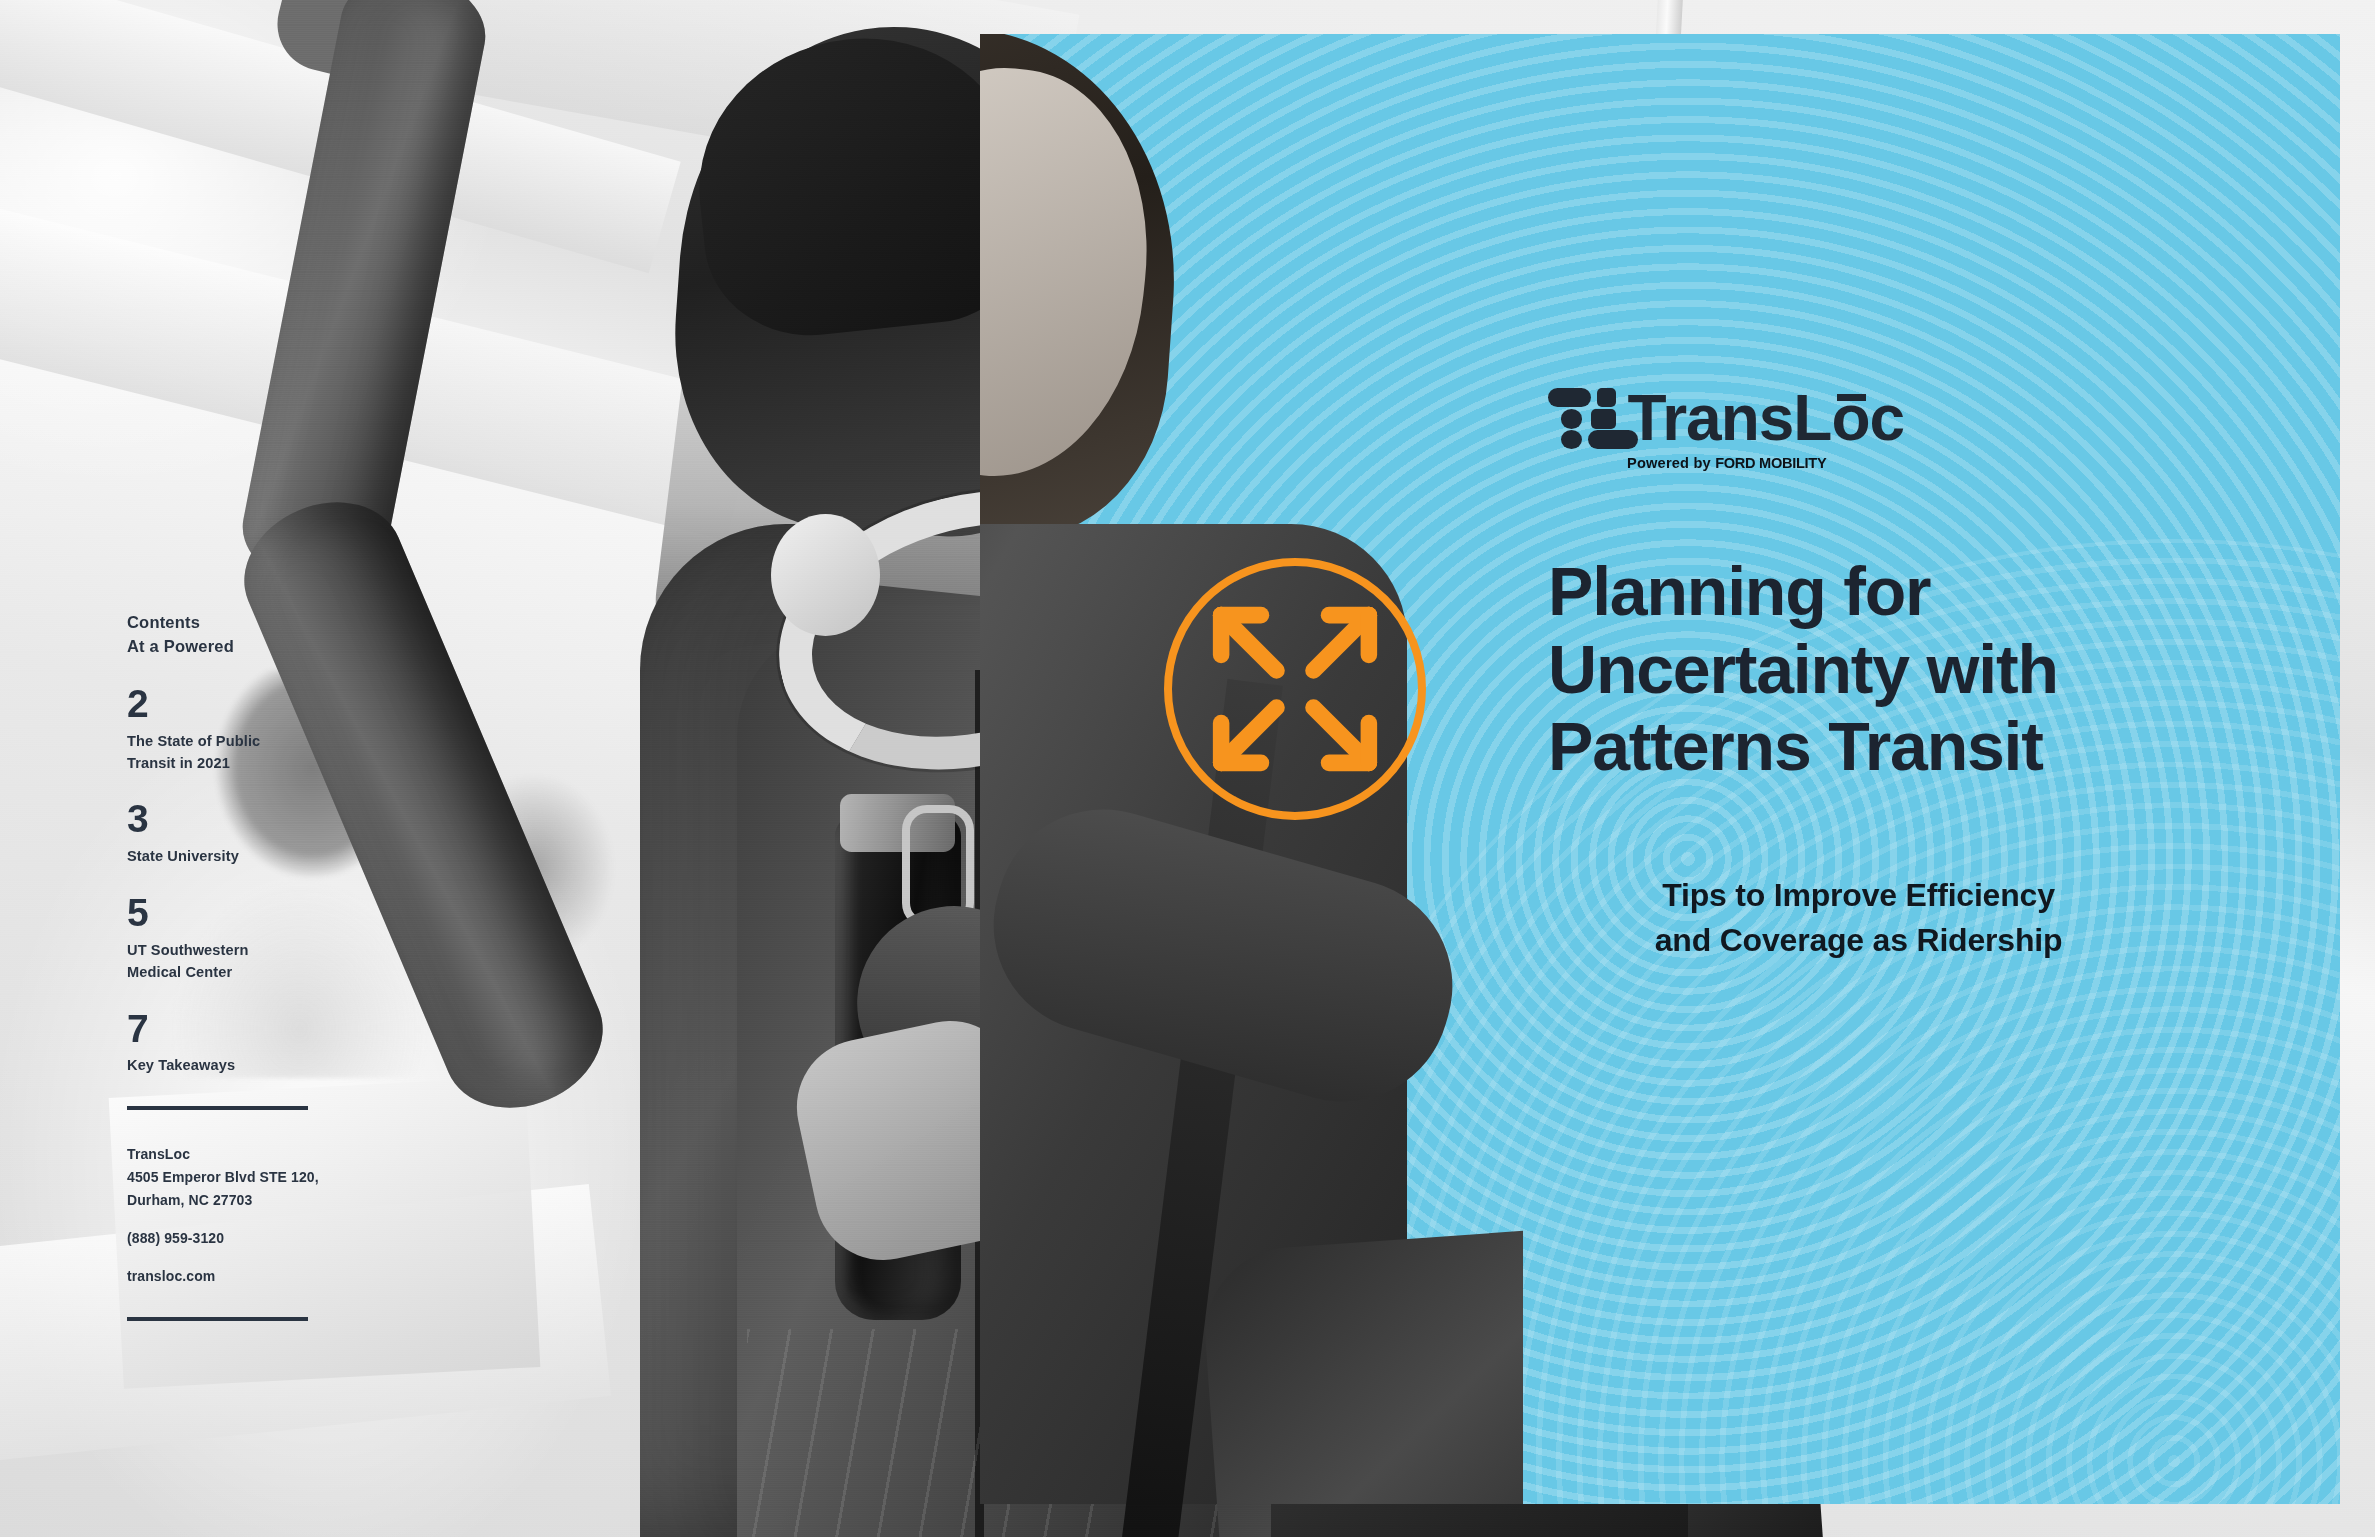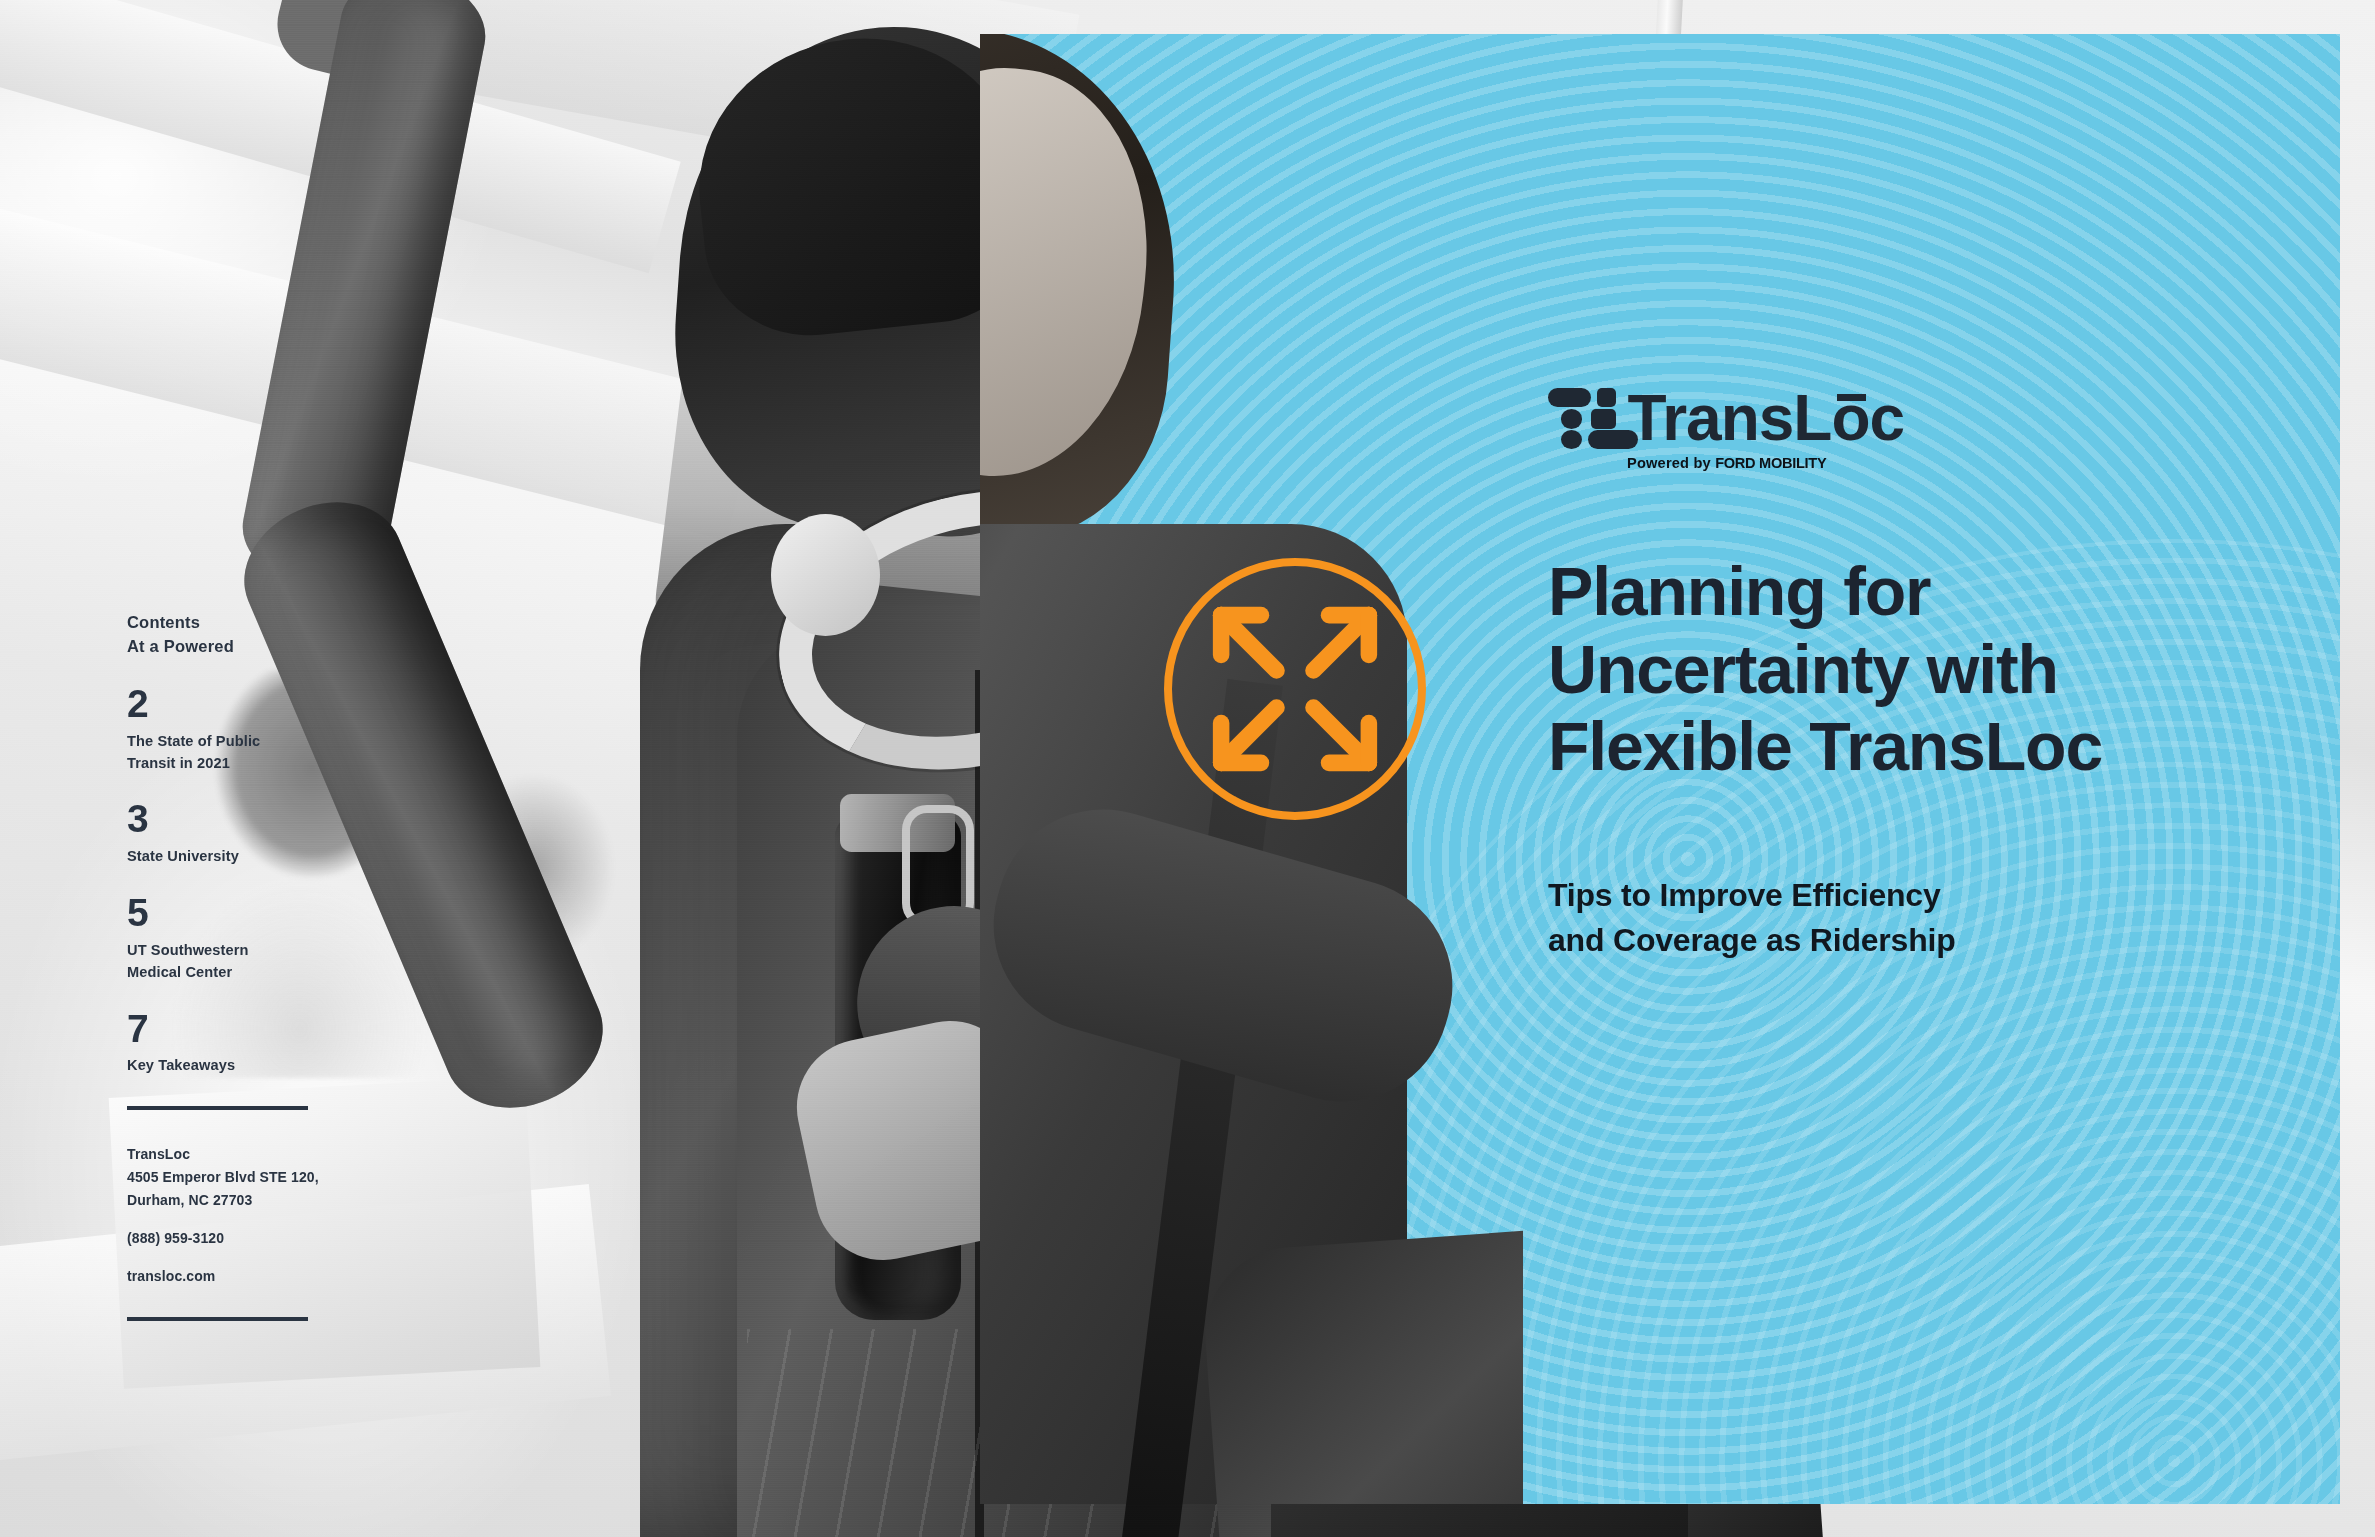--- a/index.html
+++ b/index.html
@@ -199,21 +199,21 @@
   }
   .powered .brand{letter-spacing:-0.3px;}
 
   
   #headline{
     position:absolute;left:1548px;top:553px;width:737px;
     font-size:68px;font-weight:bold;color:#1c2430;line-height:1.14;letter-spacing:-1.2px;
   }
   #subhead{
     position:absolute;left:1548px;top:873px;width:621px;
-    font-size:32px;font-weight:bold;color:#101820;line-height:1.42;letter-spacing:-0.2px;
+    font-size:32px;font-weight:bold;color:#101820;line-height:1.42;letter-spacing:-0.2px;text-align:center;
   }
 
   
   #expand{position:absolute;left:1164px;top:558px;width:262px;height:262px;}
   #expand .ring{position:absolute;inset:0;border-radius:50%;border:8.7px solid #F7941E;box-sizing:border-box;}
   #expand svg{position:absolute;left:27px;top:27px;}
 </style>
 </head>
 <body>
 
@@ -365,21 +365,21 @@
       </div>
     </div>
     <div class="powered">
       <span>Powered by </span><span class="brand">FORD MOBILITY</span>
     </div>
   </div>
 
   <div id="headline">
     <div>Planning for</div>
     <div>Uncertainty with</div>
-    <div>Flexible TransLoc</div>
+    <div>Patterns Transit</div>
   </div>
 
   <div id="subhead">
     <div>Tips to Improve Efficiency</div>
     <div>and Coverage as Ridership</div>
   </div>
 
 </div>
 
 

